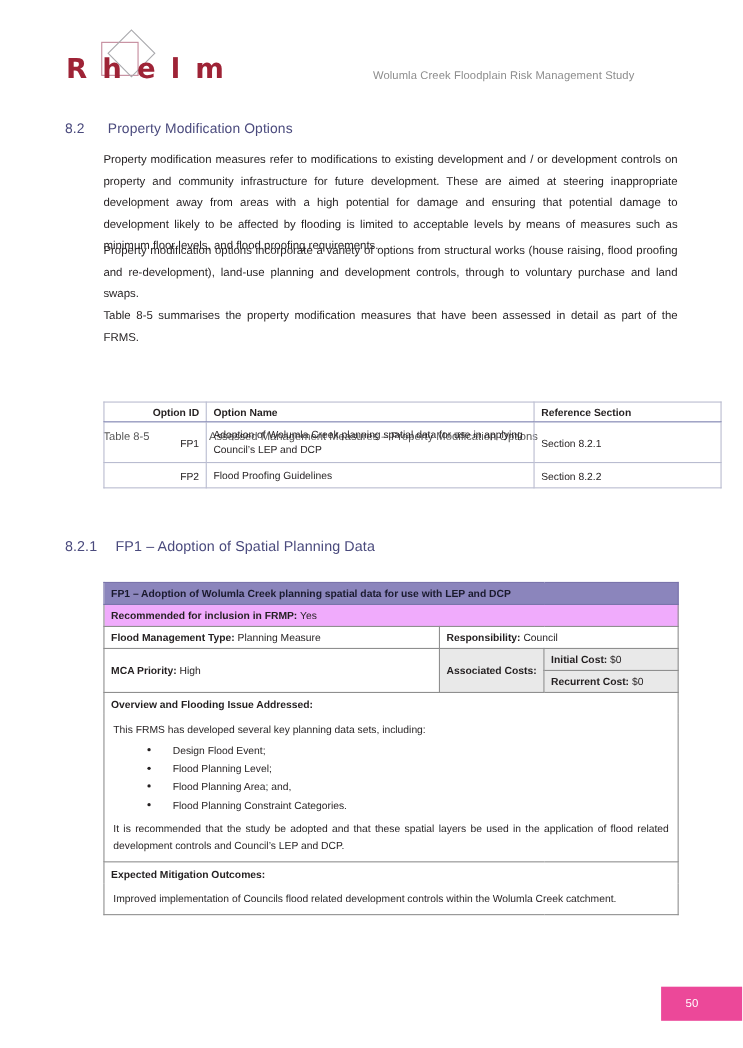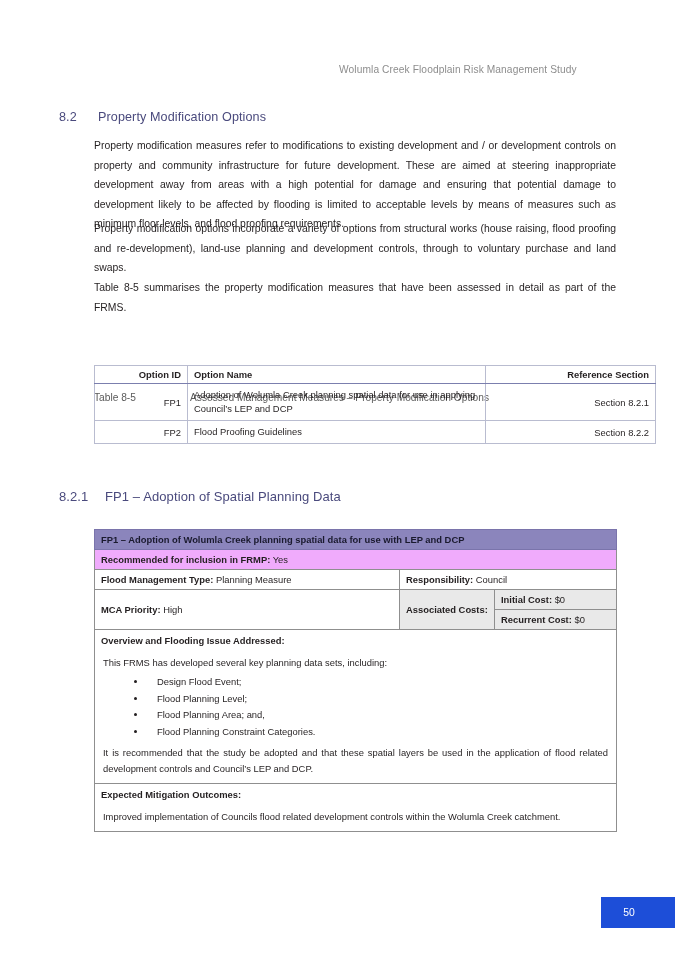--- a/index.html
+++ b/index.html
@@ -160,21 +160,21 @@
   }
   .t85 thead th {
     border-bottom: 1.6px solid #7b7fae;
     font-weight: bold;
     background: #ffffff;
     padding-top: 3px;
     padding-bottom: 3px;
   }
   .t85 .c-id   { width: 80px;  text-align: right; }
   .t85 .c-name { width: 285px; text-align: left; }
-  .t85 .c-ref  { width: 157px; text-align: right; }
+  .t85 .c-ref  { width: 157px; text-align: left; }
   .t85 td.c-name { line-height: 14px; }
 
   
   .fp1 {
     position: absolute;
     left: 94px;
     top: 529px;
     width: 522px;
     border-collapse: collapse;
     font-size: 9.4px;
@@ -239,41 +239,48 @@
     line-height: 15.5px;
   }
 
   
   .footer-box {
     position: absolute;
     left: 601px;
     top: 897px;
     width: 74px;
     height: 31px;
-    background: #1d4ed8;
+    background: #ec4899;
     box-sizing: border-box;
   }
   .footer-num {
     position: absolute;
     left: 0;
     top: 0;
     width: 56px;
     height: 31px;
     line-height: 31px;
     text-align: center;
     color: #ffffff;
     font-size: 10.4px;
   }
 </style>
 </head>
 <body>
 
 <div class="page">
 
   <div class="page-header">
+    <div class="logo">
+      <div class="logo-shapes">
+        <div class="logo-square"></div>
+        <div class="logo-diamond"></div>
+      </div>
+      <div class="logo-text">R h e l m</div>
+    </div>
     <div class="header-title">Wolumla Creek Floodplain Risk Management Study</div>
   </div>
 
   <div class="content">
 
     <div class="h2">
       <span class="num">8.2</span><span>Property Modification Options</span>
     </div>
 
     <p class="body p1">Property modification measures refer to modifications to existing development and / or development controls on property and community infrastructure for future development. These are aimed at steering inappropriate development away from areas with a high potential for damage and ensuring that potential damage to development likely to be affected by flooding is limited to acceptable levels by means of measures such as minimum floor levels, and flood proofing requirements.</p>

